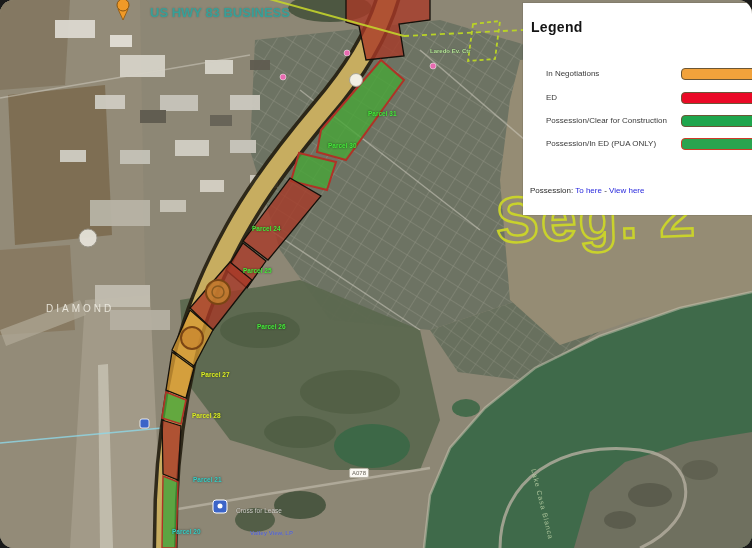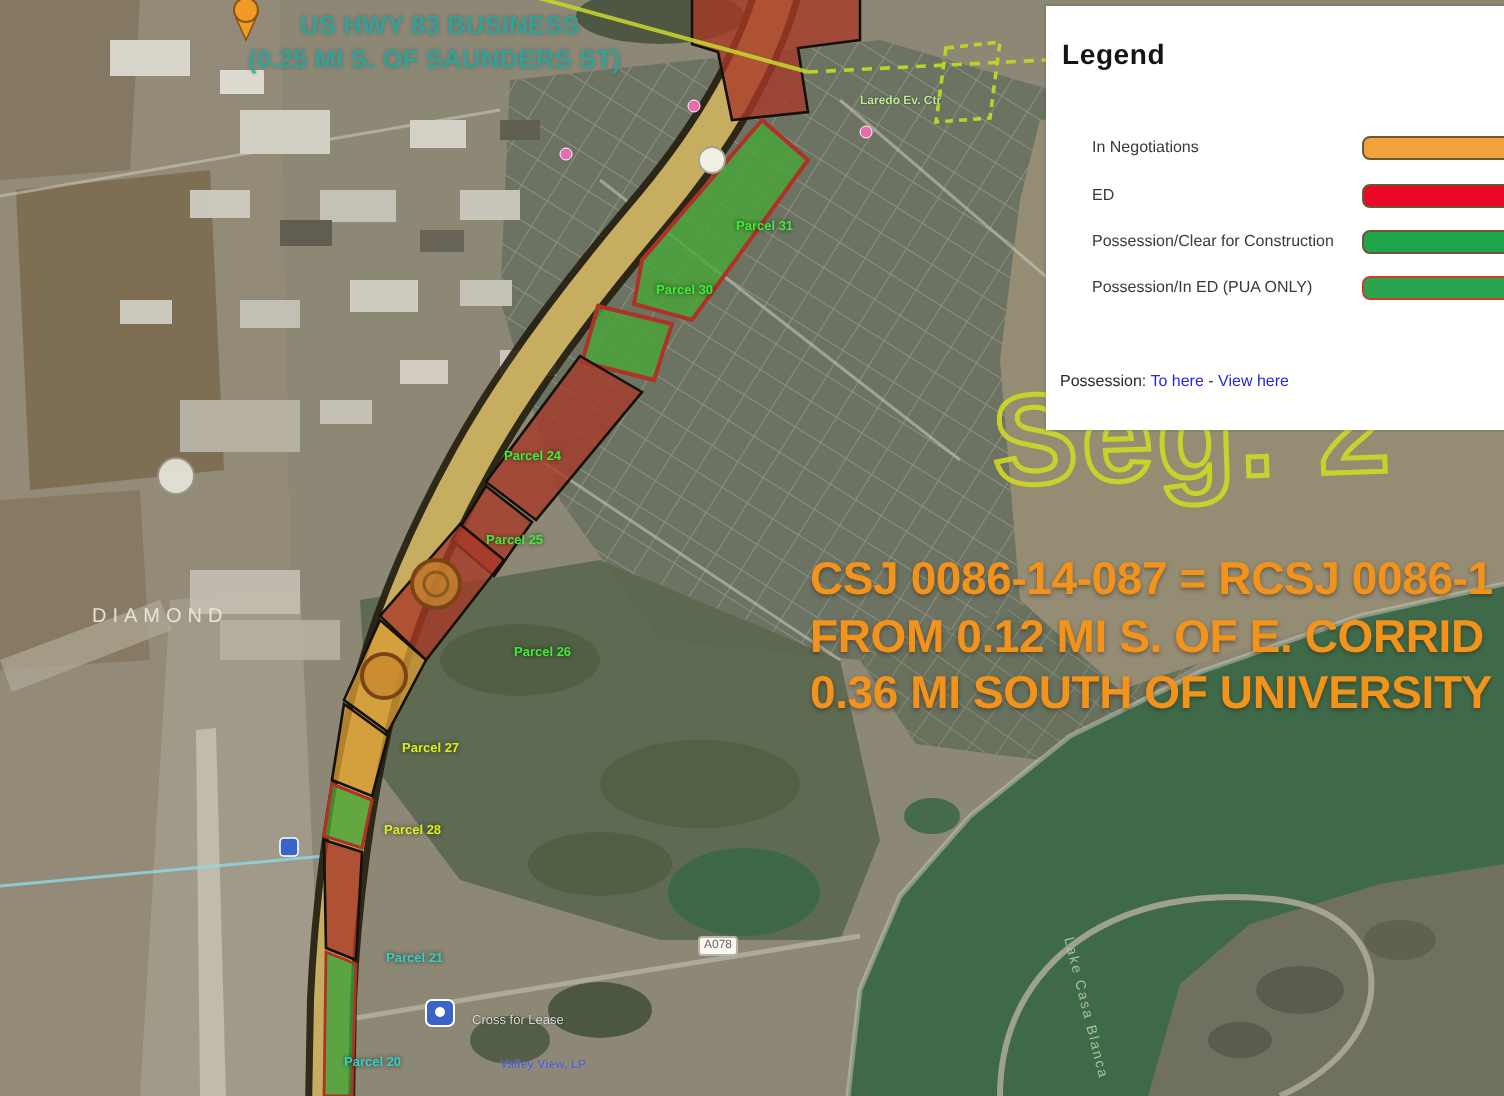--- a/index.html
+++ b/index.html
@@ -1,16 +1,16 @@
 <!DOCTYPE html>
 <html><head>
 <meta charset="utf-8">
 <style>
   html,body{margin:0;padding:0;background:#1a1a1a;font-family:"Liberation Sans",sans-serif;}
-  #stage{position:relative;width:752px;height:548px;overflow:hidden;background:#8d8775;}
+  #stage{position:relative;width:752px;height:548px;overflow:hidden;background:#8d8775;border-radius:14px;}
   #stage svg{position:absolute;left:0;top:0;z-index:1;}
   
   #legend{position:absolute;left:523px;top:3px;width:235px;height:212px;background:#ffffff;
           z-index:10;box-shadow:0 0 0 1px rgba(0,0,0,.07);}
   #legend .title{position:absolute;left:8px;top:16px;font-size:14px;font-weight:bold;color:#141414;letter-spacing:.3px;}
   .lrow{position:absolute;left:0;width:100%;height:13px;}
   .lrow .ltxt{position:absolute;left:23px;top:1px;font-size:8px;color:#3a3a3a;white-space:nowrap;}
   .sw{position:absolute;left:158px;top:0;width:96px;height:10px;border:1.5px solid #6b5636;border-radius:4px;}
   #directions{position:absolute;left:7px;top:183px;font-size:8px;color:#2a2a2a;white-space:nowrap;}
   #directions a{color:#2727dd;cursor:pointer;}
@@ -161,30 +161,24 @@
       <rect x="213" y="500" width="14" height="13" rx="3" fill="#3b64c8" stroke="#fff"></rect>
       <circle cx="220" cy="506" r="2.5" fill="#fff"></circle>
       <rect x="140" y="419" width="9" height="9" rx="2" fill="#3b64c8" stroke="#fff" stroke-width=".8"></rect>
       <path d="M118,9 L128,9 L123,20 Z" fill="#f09a28" stroke="#8a5510" stroke-width=".8"></path>
       <circle cx="123" cy="5" r="6" fill="#f09a28" stroke="#8a5510"></circle>
     </g>
   </svg>
 
   <div id="teal">
     <div class="t1">US HWY 83 BUSINESS</div>
-    <div class="t2">(0.25 MI S. OF SAUNDERS ST)</div>
   </div>
 
   <div id="watermark">Seg. 2</div>
 
-  <div id="csj">
-    <div>CSJ 0086-14-087 = RCSJ 0086-1</div>
-    <div>FROM 0.12 MI S. OF E. CORRID</div>
-    <div>0.36 MI SOUTH OF UNIVERSITY</div>
-  </div>
 
   <div id="map-labels">
       <div class="mlbl lbl-green" style="left: 368px; top: 110px;">Parcel 31</div>
       <div class="mlbl lbl-green" style="left: 328px; top: 142px;">Parcel 30</div>
       <div class="mlbl lbl-green" style="left: 252px; top: 225px;">Parcel 24</div>
       <div class="mlbl lbl-green" style="left: 243px; top: 267px;">Parcel 25</div>
       <div class="mlbl lbl-green" style="left: 257px; top: 323px;">Parcel 26</div>
       <div class="mlbl lbl-yellow" style="left: 201px; top: 371px;">Parcel 27</div>
       <div class="mlbl lbl-yellow" style="left: 192px; top: 412px;">Parcel 28</div>
       <div class="mlbl lbl-tealsm" style="left: 193px; top: 476px;">Parcel 21</div>

